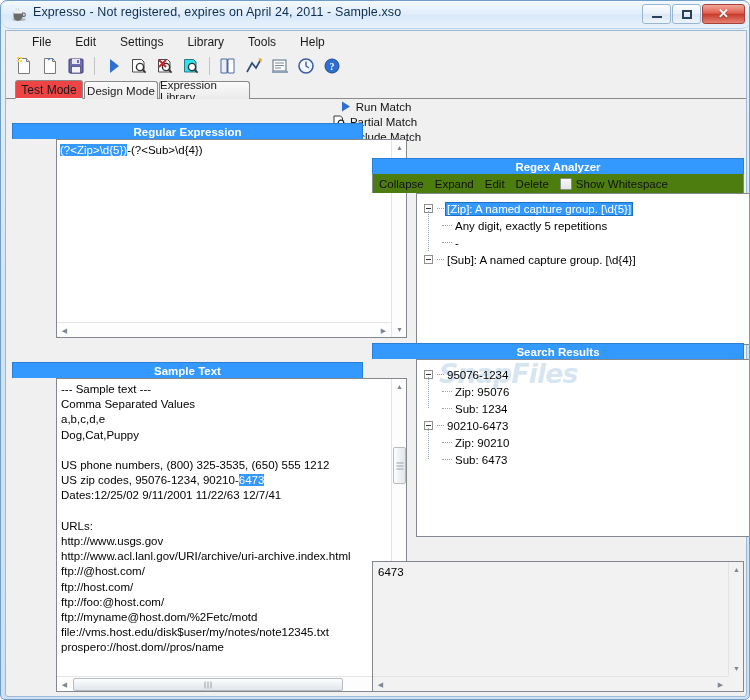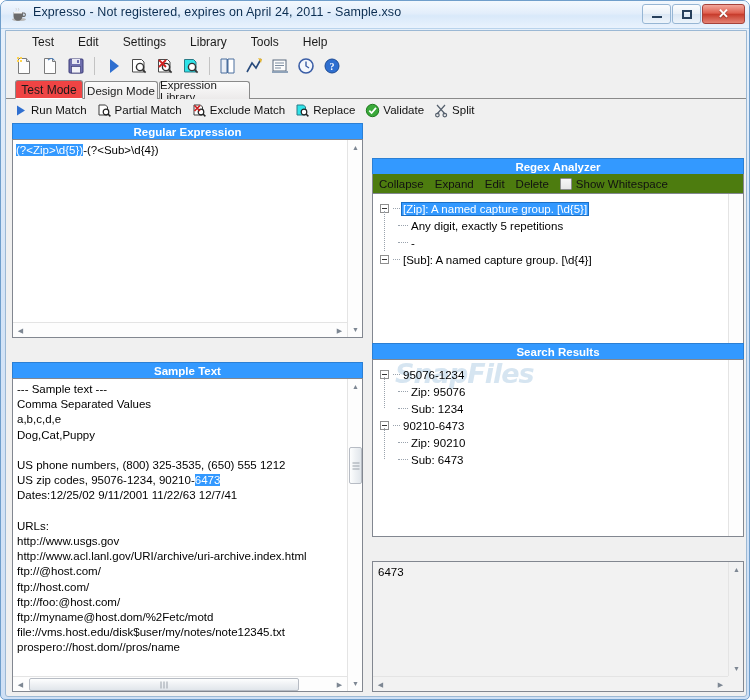--- a/index.html
+++ b/index.html
@@ -19,20 +19,21 @@
     border: 1px solid #6f9ecb;
     border-radius: 7px 7px 5px 5px;
     overflow: hidden;
   }
 
   
   #titlebar {
     position: absolute; left:0; top:0; width:750px; height:28px;
     background: linear-gradient(180deg,#f2f8fe 0%,#e3eefb 45%,#d9e9fa 55%,#e9f2fd 100%);
     border-bottom: 1px solid #b9d3ec;
+    border-radius: 10px;
   }
   #app-icon {
     position:absolute; left:9px; top:5px; width:18px; height:18px;
   }
   #title-text {
     position:absolute; left:32px; top:4px;
     font-size: 12.5px; color:#0b2e52; white-space:nowrap;
     letter-spacing:.1px;
   }
   .wbtn {
@@ -100,37 +101,37 @@
     top:0; height:19px; background:#ef4444;
     border-bottom:1px solid #ffffff; z-index:3; font-size:12px;
   }
   #tab-test { left:9px; width:68px; }
   #tab-design { left:78px; width:74px; }
   #tab-library { left:153px; width:91px; }
 
   
   #actionbar {
     position:absolute; left:0; top:68px; width:100%; height:22px;
-    background:#f0f0f0; display:flex; align-items:center; padding-left:7px;
+    background:#f0f0f0; display:flex; align-items:center; padding-left:7px;flex-direction:column;
   }
   .action { display:flex; align-items:center; gap:3px; margin-right:10px; font-size:11.5px; color:#111; white-space:nowrap;}
   .action .ic { width:15px; height:15px; position:relative; flex:none; }
 
   
   .panel { position:absolute; }
   .panel-head {
     height:16px; background:#3399ff; color:#ffffff;
     font-size:11.5px; font-weight:bold;
     display:flex; align-items:center; justify-content:center;
     border:1px solid #2b7fd4; border-bottom:none;
     position:relative; overflow:hidden;
   }
   .panel-body {
     background:#ffffff; border:1px solid #828790;
-    position:relative; overflow:hidden;
+    position:relative; overflow:hidden;margin-left:44px;
   }
 
   
   #panel-regex { left:6px; top:92px; width:351px; height:215px; }
   #panel-regex .panel-head { width:351px; }
   #regex-body { width:351px; height:199px; }
   #regex-text {
     position:absolute; left:3px; top:3px; right:16px;
     font-family:"Liberation Sans", sans-serif; font-size:11.5px;
     color:#000; white-space:nowrap; line-height:14px;
@@ -277,21 +278,21 @@
     <div class="wbtn" id="btn-close">
       <div class="wbtn-glyph">
           <span class="glyph-close">✕</span>
         </div>
     </div>
   </div>
 
   <div id="client">
 
     <div id="menubar">
-      <span class="menu-item">Test</span>
+      <span class="menu-item">File</span>
       <span class="menu-item">Edit</span>
       <span class="menu-item">Settings</span>
       <span class="menu-item">Library</span>
       <span class="menu-item">Tools</span>
       <span class="menu-item">Help</span>
     </div>
 
     <div id="toolbar">
       <div class="tbtn">
         <svg width="24" height="24" viewBox="0 0 24 24">

